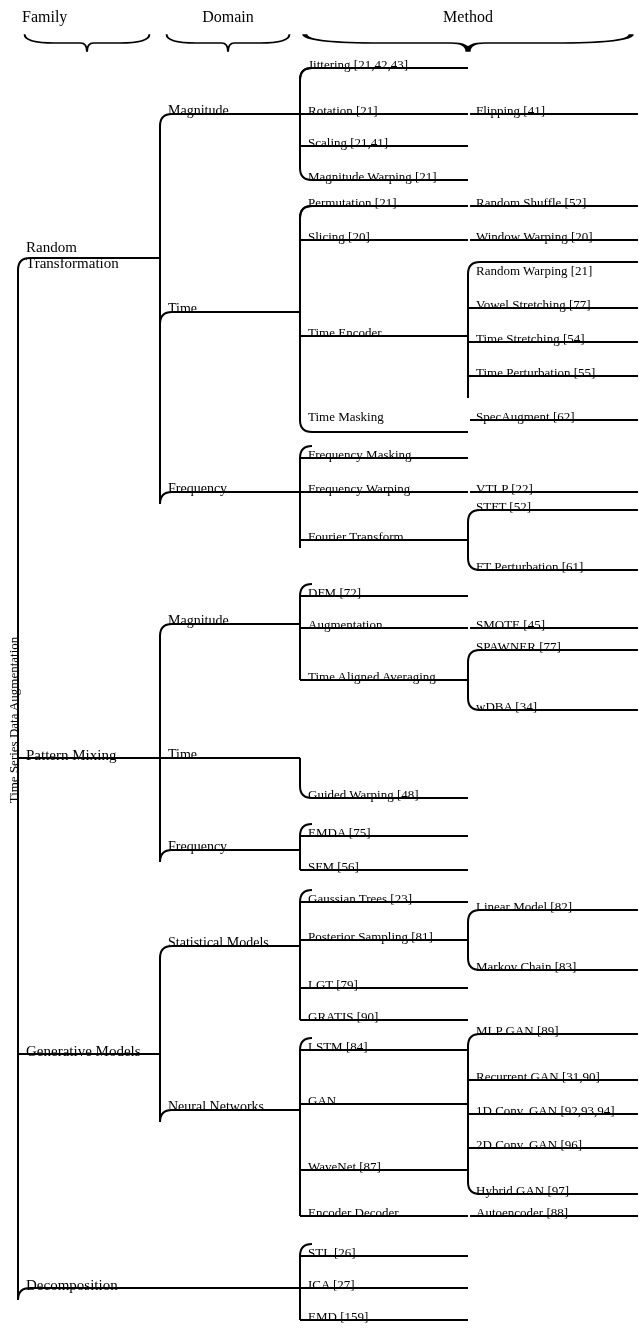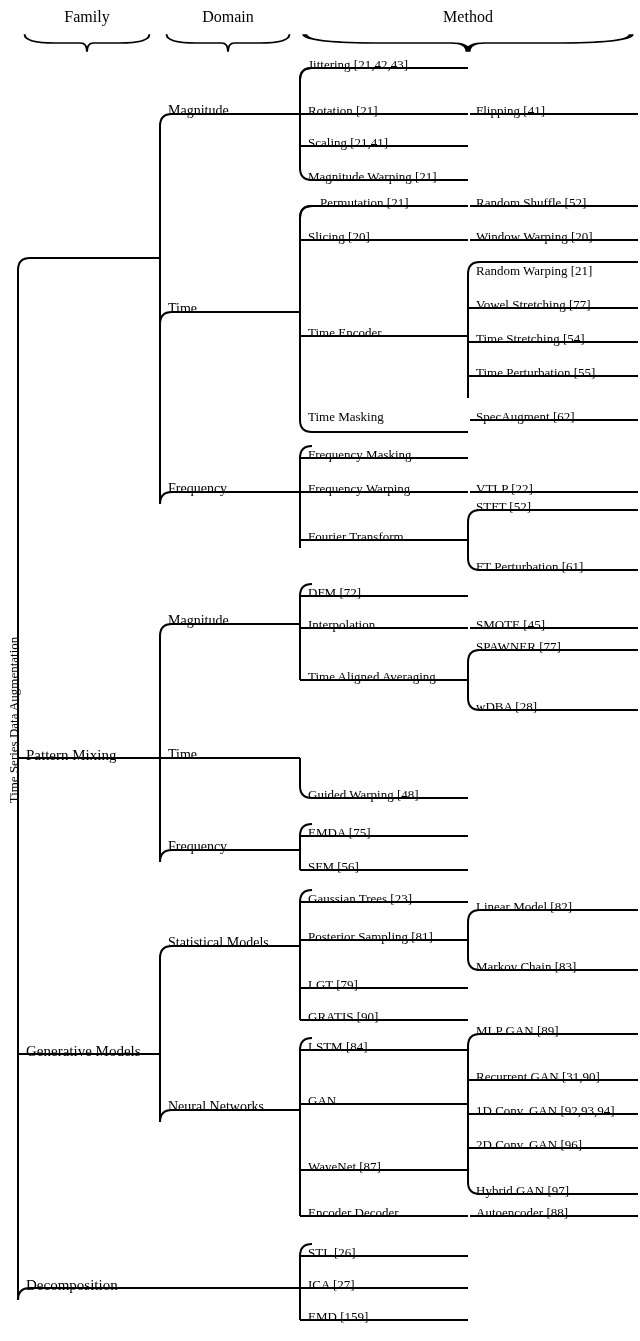--- a/index.html
+++ b/index.html
@@ -17,21 +17,21 @@
     height: 1341px;
   }
   .hdr {
     position: absolute;
     top: 8px;
     left: 0;
     width: 640px;
     height: 54px;
     font-size: 16px;
   }
-  .hdr .col-family { position:absolute; left:22px;  width:130px; text-align:center; }
+  .hdr .col-family { position:absolute; left:22px;  width:130px; text-align:left; }
   .hdr .col-domain { position:absolute; left:164px; width:128px; text-align:center; }
   .hdr .col-method { position:absolute; left:298px; width:340px; text-align:center; }
   .brace {
     position:absolute; top:24px; height:22px;
   }
   .brace svg { width:100%; height:100%; display:block; }
   .vroot {
     position:absolute;
     left: 4px;
     top: 60px;
@@ -218,20 +218,21 @@
       <path d="M300 596 Q300 584 312 584"></path>
       <path d="M300 902 Q300 890 312 890"></path>
       <path d="M300 1050 Q300 1038 312 1038"></path>
       <path d="M300 1256 Q300 1244 312 1244"></path>
       <path d="M300 836 Q300 824 312 824"></path>
       <path d="M300 458 Q300 446 312 446"></path>
       <path d="M300 218 Q300 206 312 206"></path>
     </g>
   </svg>
 
+  <div class="lbl fam" style="left:26px; top:240px; width:130px">Random<br>Transformation</div>
   <div class="lbl fam" style="left:26px; top:748px">Pattern Mixing</div>
   <div class="lbl fam" style="left:26px; top:1044px">Generative Models</div>
   <div class="lbl fam" style="left:26px; top:1278px">Decomposition</div>
 
   <div class="lbl" style="left:168px; top:104px">Magnitude</div>
   <div class="lbl" style="left:168px; top:302px">Time</div>
   <div class="lbl" style="left:168px; top:482px">Frequency</div>
 
   <div class="lbl" style="left:168px; top:614px">Magnitude</div>
   <div class="lbl" style="left:168px; top:748px">Time</div>
@@ -239,45 +240,45 @@
 
   <div class="lbl" style="left:168px; top:936px">Statistical Models</div>
   <div class="lbl" style="left:168px; top:1100px">Neural Networks</div>
 
   <div class="lbl small" style="left:308px; top:58px">Jittering [21,42,43]</div>
   <div class="lbl small" style="left:308px; top:104px">Rotation [21]</div>
   <div class="lbl small" style="left:476px; top:104px">Flipping [41]</div>
   <div class="lbl small" style="left:308px; top:136px">Scaling [21,41]</div>
   <div class="lbl small" style="left:308px; top:170px">Magnitude Warping [21]</div>
 
-  <div class="lbl small" style="left:320px; top:196px">Permutation [21]</div>
+  <div class="lbl small" style="left:308px; top:196px">Permutation [21]</div>
   <div class="lbl small" style="left:476px; top:196px">Random Shuffle [52]</div>
   <div class="lbl small" style="left:308px; top:230px">Slicing [20]</div>
   <div class="lbl small" style="left:476px; top:230px">Window Warping [20]</div>
   <div class="lbl small" style="left:308px; top:326px">Time Encoder</div>
   <div class="lbl small" style="left:476px; top:264px">Random Warping [21]</div>
   <div class="lbl small" style="left:476px; top:298px">Vowel Stretching [77]</div>
   <div class="lbl small" style="left:476px; top:332px">Time Stretching [54]</div>
   <div class="lbl small" style="left:476px; top:366px">Time Perturbation [55]</div>
   <div class="lbl small" style="left:308px; top:410px">Time Masking</div>
   <div class="lbl small" style="left:476px; top:410px">SpecAugment [62]</div>
 
   <div class="lbl small" style="left:308px; top:448px">Frequency Masking</div>
   <div class="lbl small" style="left:308px; top:482px">Frequency Warping</div>
   <div class="lbl small" style="left:476px; top:482px">VTLP [22]</div>
   <div class="lbl small" style="left:308px; top:530px">Fourier Transform</div>
   <div class="lbl small" style="left:476px; top:500px">STFT [52]</div>
   <div class="lbl small" style="left:476px; top:560px">FT Perturbation [61]</div>
 
   <div class="lbl small" style="left:308px; top:586px">DFM [72]</div>
-  <div class="lbl small" style="left:308px; top:618px">Interpolation</div>
+  <div class="lbl small" style="left:308px; top:618px">Augmentation</div>
   <div class="lbl small" style="left:476px; top:618px">SMOTE [45]</div>
   <div class="lbl small" style="left:308px; top:670px">Time Aligned Averaging</div>
   <div class="lbl small" style="left:476px; top:640px">SPAWNER [77]</div>
-  <div class="lbl small" style="left:476px; top:700px">wDBA [28]</div>
+  <div class="lbl small" style="left:476px; top:700px">wDBA [34]</div>
   <div class="lbl small" style="left:308px; top:788px">Guided Warping [48]</div>
   <div class="lbl small" style="left:308px; top:826px">EMDA [75]</div>
   <div class="lbl small" style="left:308px; top:860px">SFM [56]</div>
 
   <div class="lbl small" style="left:308px; top:892px">Gaussian Trees [23]</div>
   <div class="lbl small" style="left:308px; top:930px">Posterior Sampling [81]</div>
   <div class="lbl small" style="left:476px; top:900px">Linear Model [82]</div>
   <div class="lbl small" style="left:476px; top:960px">Markov Chain [83]</div>
   <div class="lbl small" style="left:308px; top:978px">LGT [79]</div>
   <div class="lbl small" style="left:308px; top:1010px">GRATIS [90]</div>

